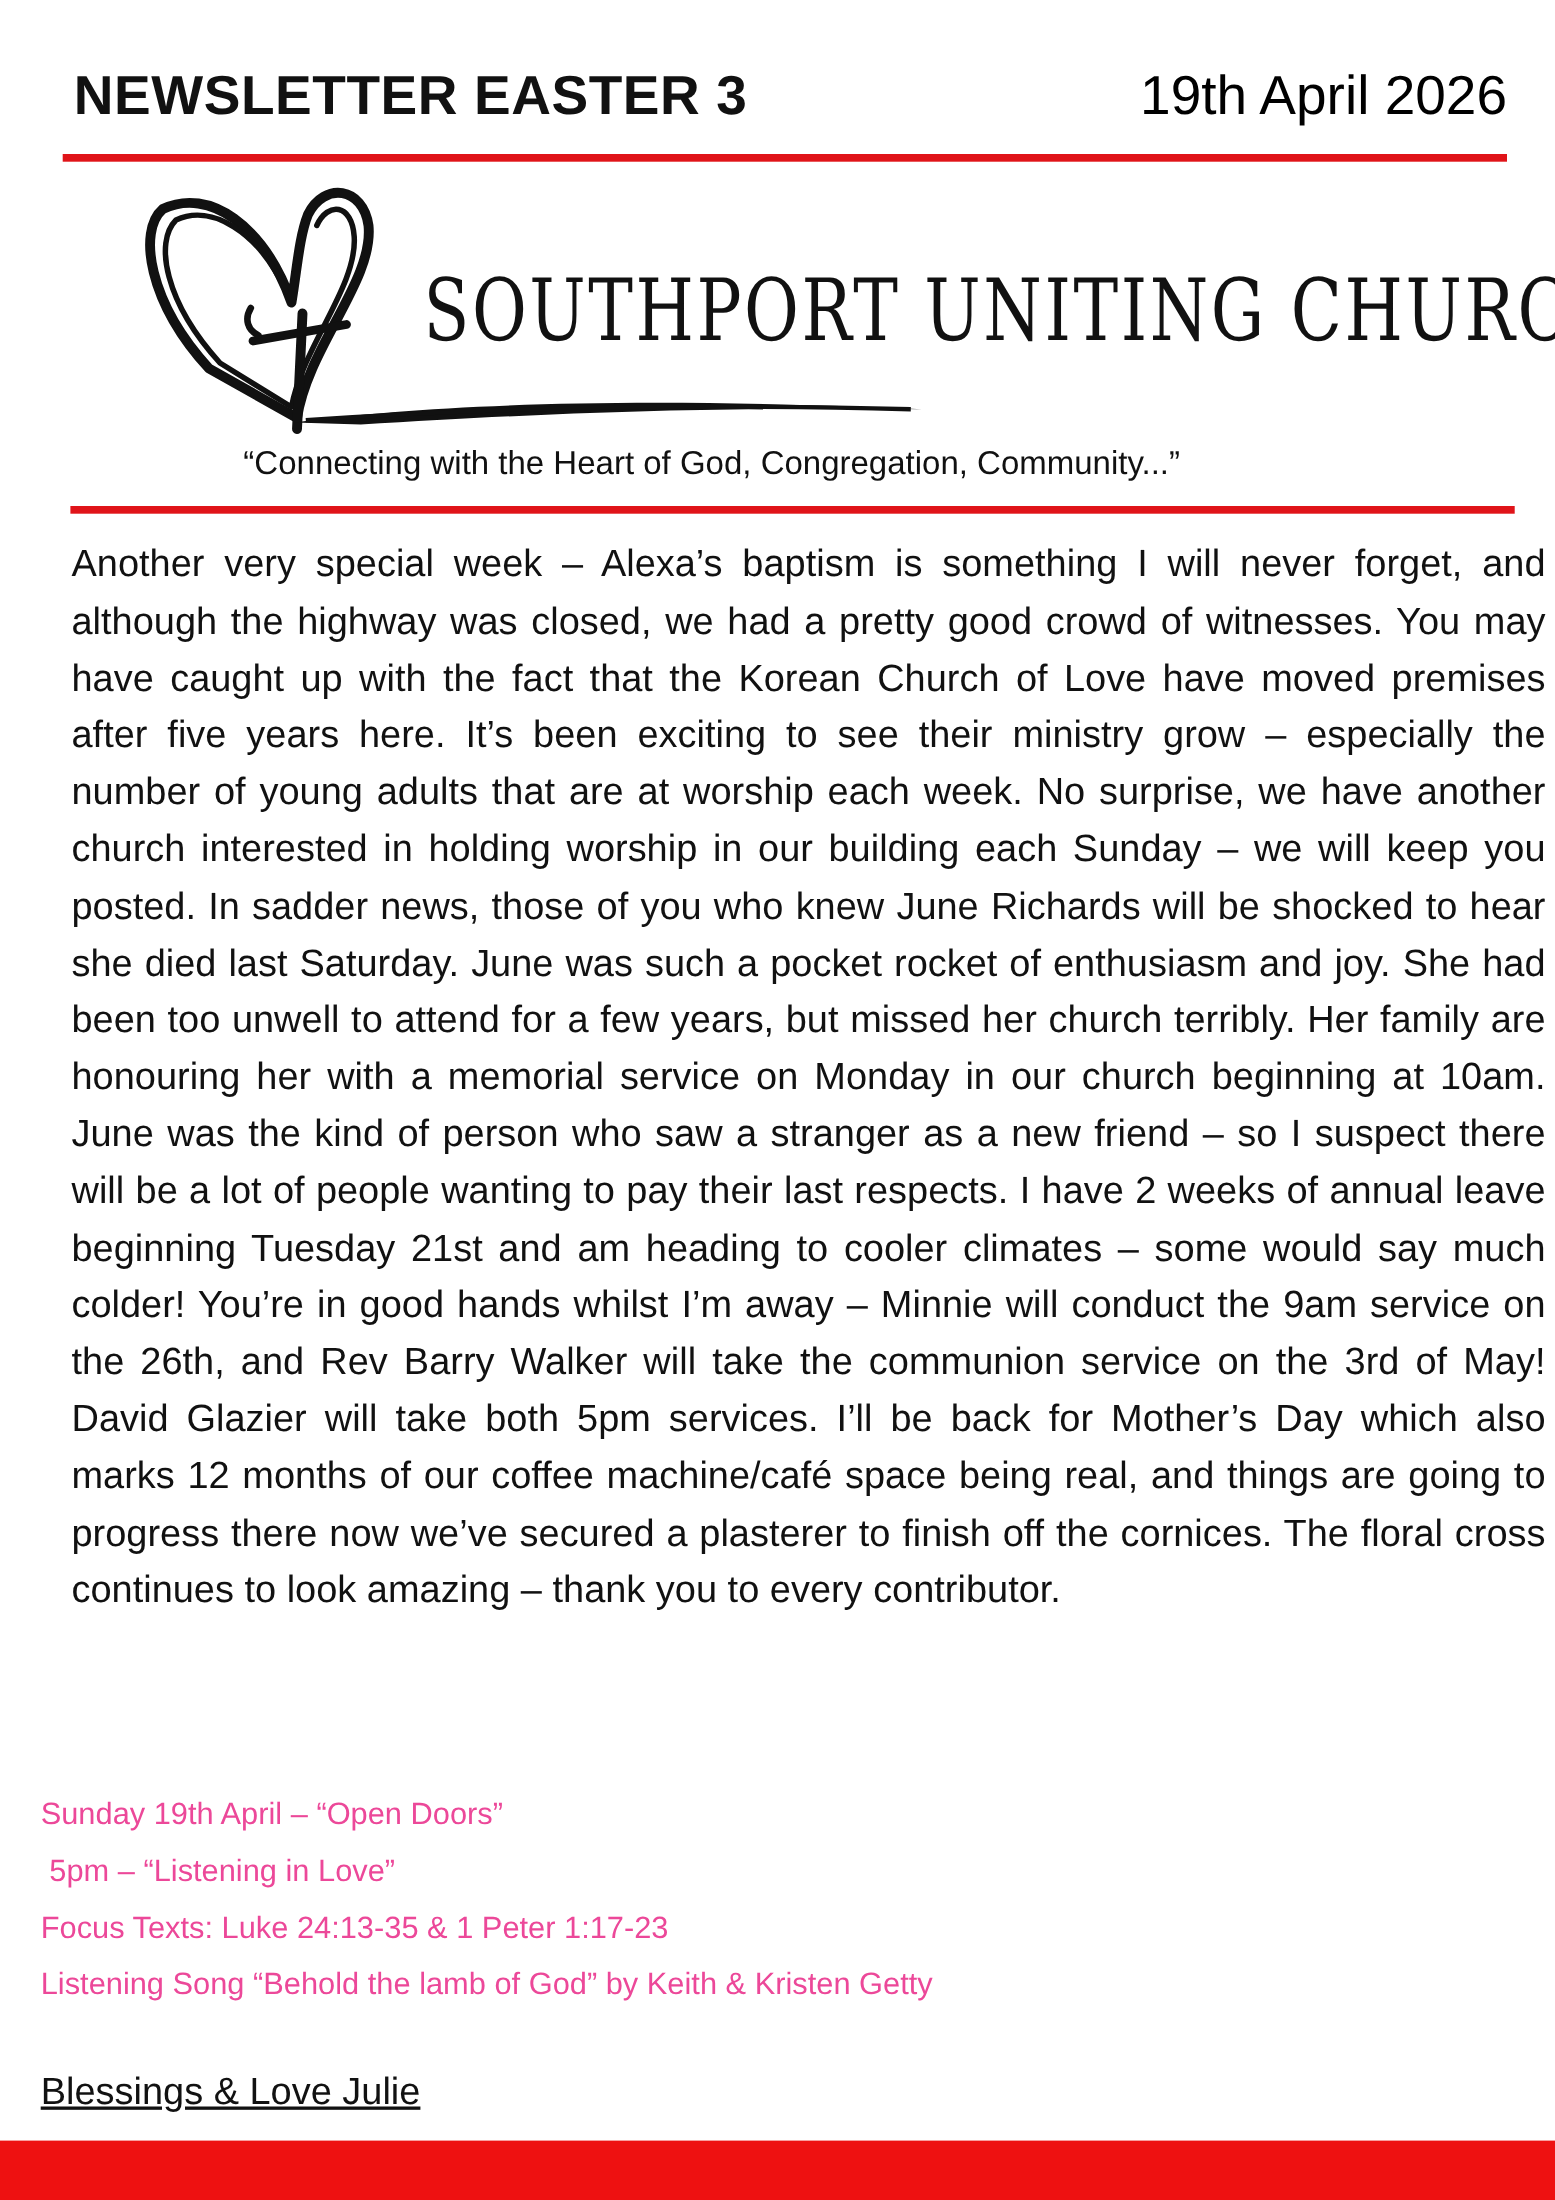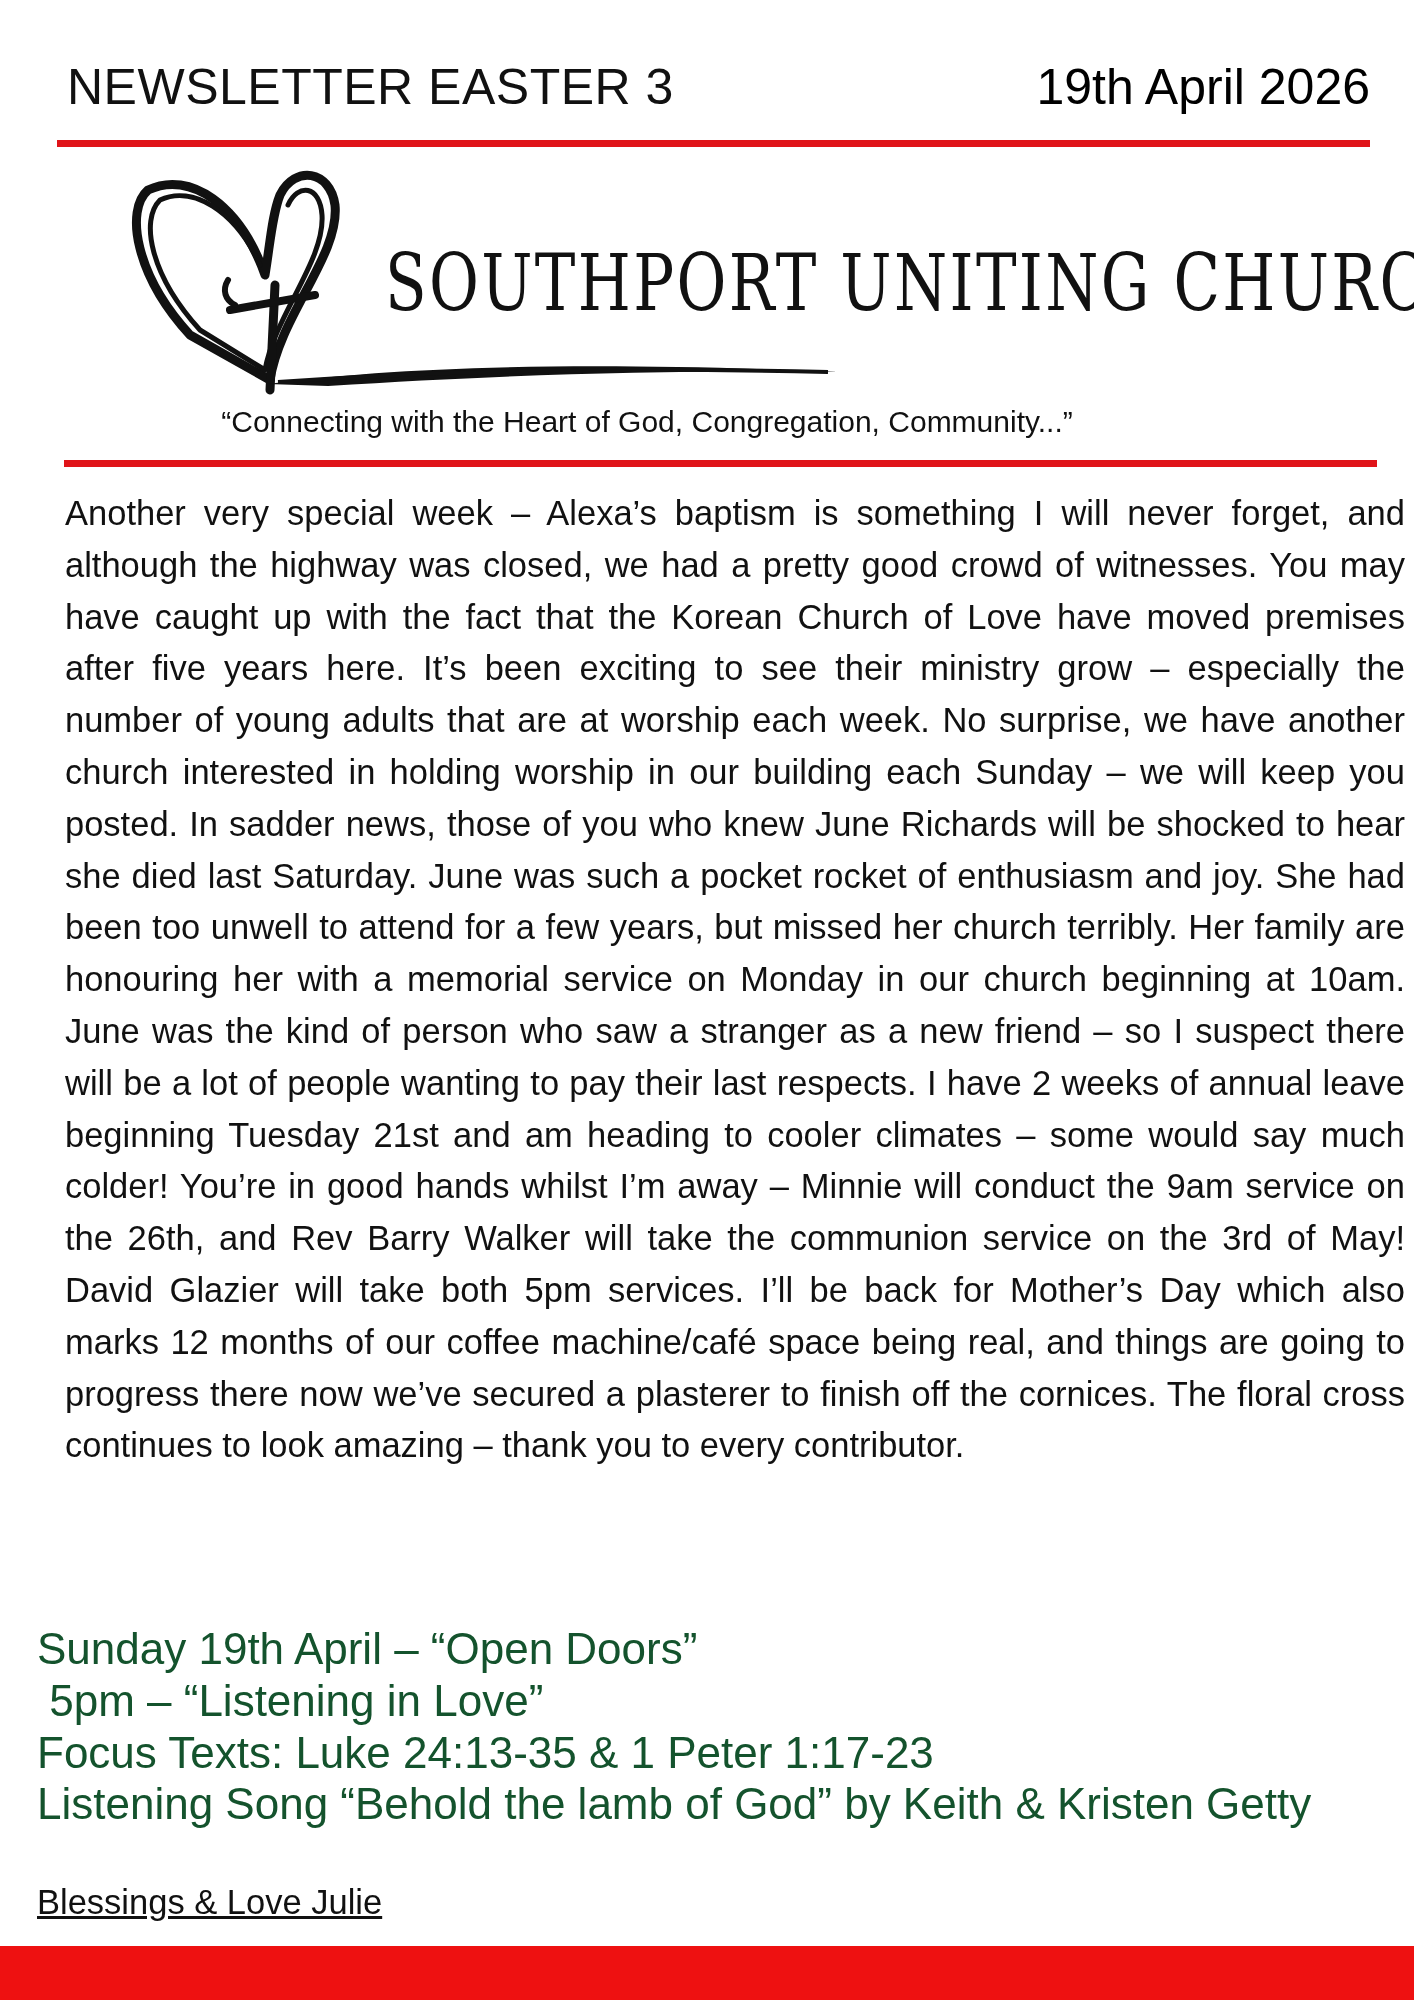--- a/index.html
+++ b/index.html
@@ -1,26 +1,26 @@
 <!DOCTYPE html>
 <html><head>
 <meta charset="utf-8">
 <style>
   html, body { margin: 0; padding: 0; background: #ffffff; }
   body { width: 1414px; height: 2000px; position: relative; overflow: hidden; font-family: "Liberation Sans", sans-serif; color: #111; }
-  .top-title { position: absolute; top: 58px; left: 67px; font-size: 50px; letter-spacing: 0.5px; color: #111; }
+  .top-title { position: absolute; top: 58px; left: 67px; font-size: 50px; letter-spacing: 0.5px; color: #111; font-weight: bold; }
   .top-date { position: absolute; top: 58px; right: 44px; font-size: 50px; color: #000000; }
   .rule-top { position: absolute; top: 140px; left: 57px; width: 1313px; height: 7px; background: #e01419; }
   .logo { position: absolute; top: 165px; left: 130px; width: 220px; height: 230px; }
   .church-name { position: absolute; top: 238px; left: 385px; font-family: "DejaVu Serif", serif; font-size: 78px; letter-spacing: 3px; transform: scaleX(0.78); transform-origin: left top; white-space: nowrap; color: #111; }
   .swoosh { position: absolute; top: 358px; left: 268px; width: 570px; height: 30px; }
   .tagline { position: absolute; top: 405px; left: 0; width: 1294px; text-align: center; font-size: 30px; color: #111; }
   .rule-mid { position: absolute; top: 460px; left: 64px; width: 1313px; height: 7px; background: #e01419; }
   .body-text { position: absolute; top: 488px; left: 37px; width: 1340px; font-size: 34.5px; line-height: 51.8px; text-align: justify; color: #111; margin-left: 28px; }
-  .service { position: absolute; top: 1623px; left: 37px; font-size: 44px; line-height: 51.8px; color: #14532d; }
+  .service { position: absolute; top: 1623px; left: 37px; font-size: 28px; line-height: 51.8px; color: #ec4899; }
   .service div { white-space: pre; }
   .signoff { position: absolute; top: 1883px; left: 37px; font-size: 34.5px; color: #111; text-decoration: underline; }
   .footer-bar { position: absolute; top: 1946px; left: 0; width: 1414px; height: 54px; background: #ee1111; }
 </style>
 </head>
 <body>
 
 <div class="top-title">NEWSLETTER EASTER 3</div>
 <div class="top-date">19th April 2026</div>
 <div class="rule-top"></div>

